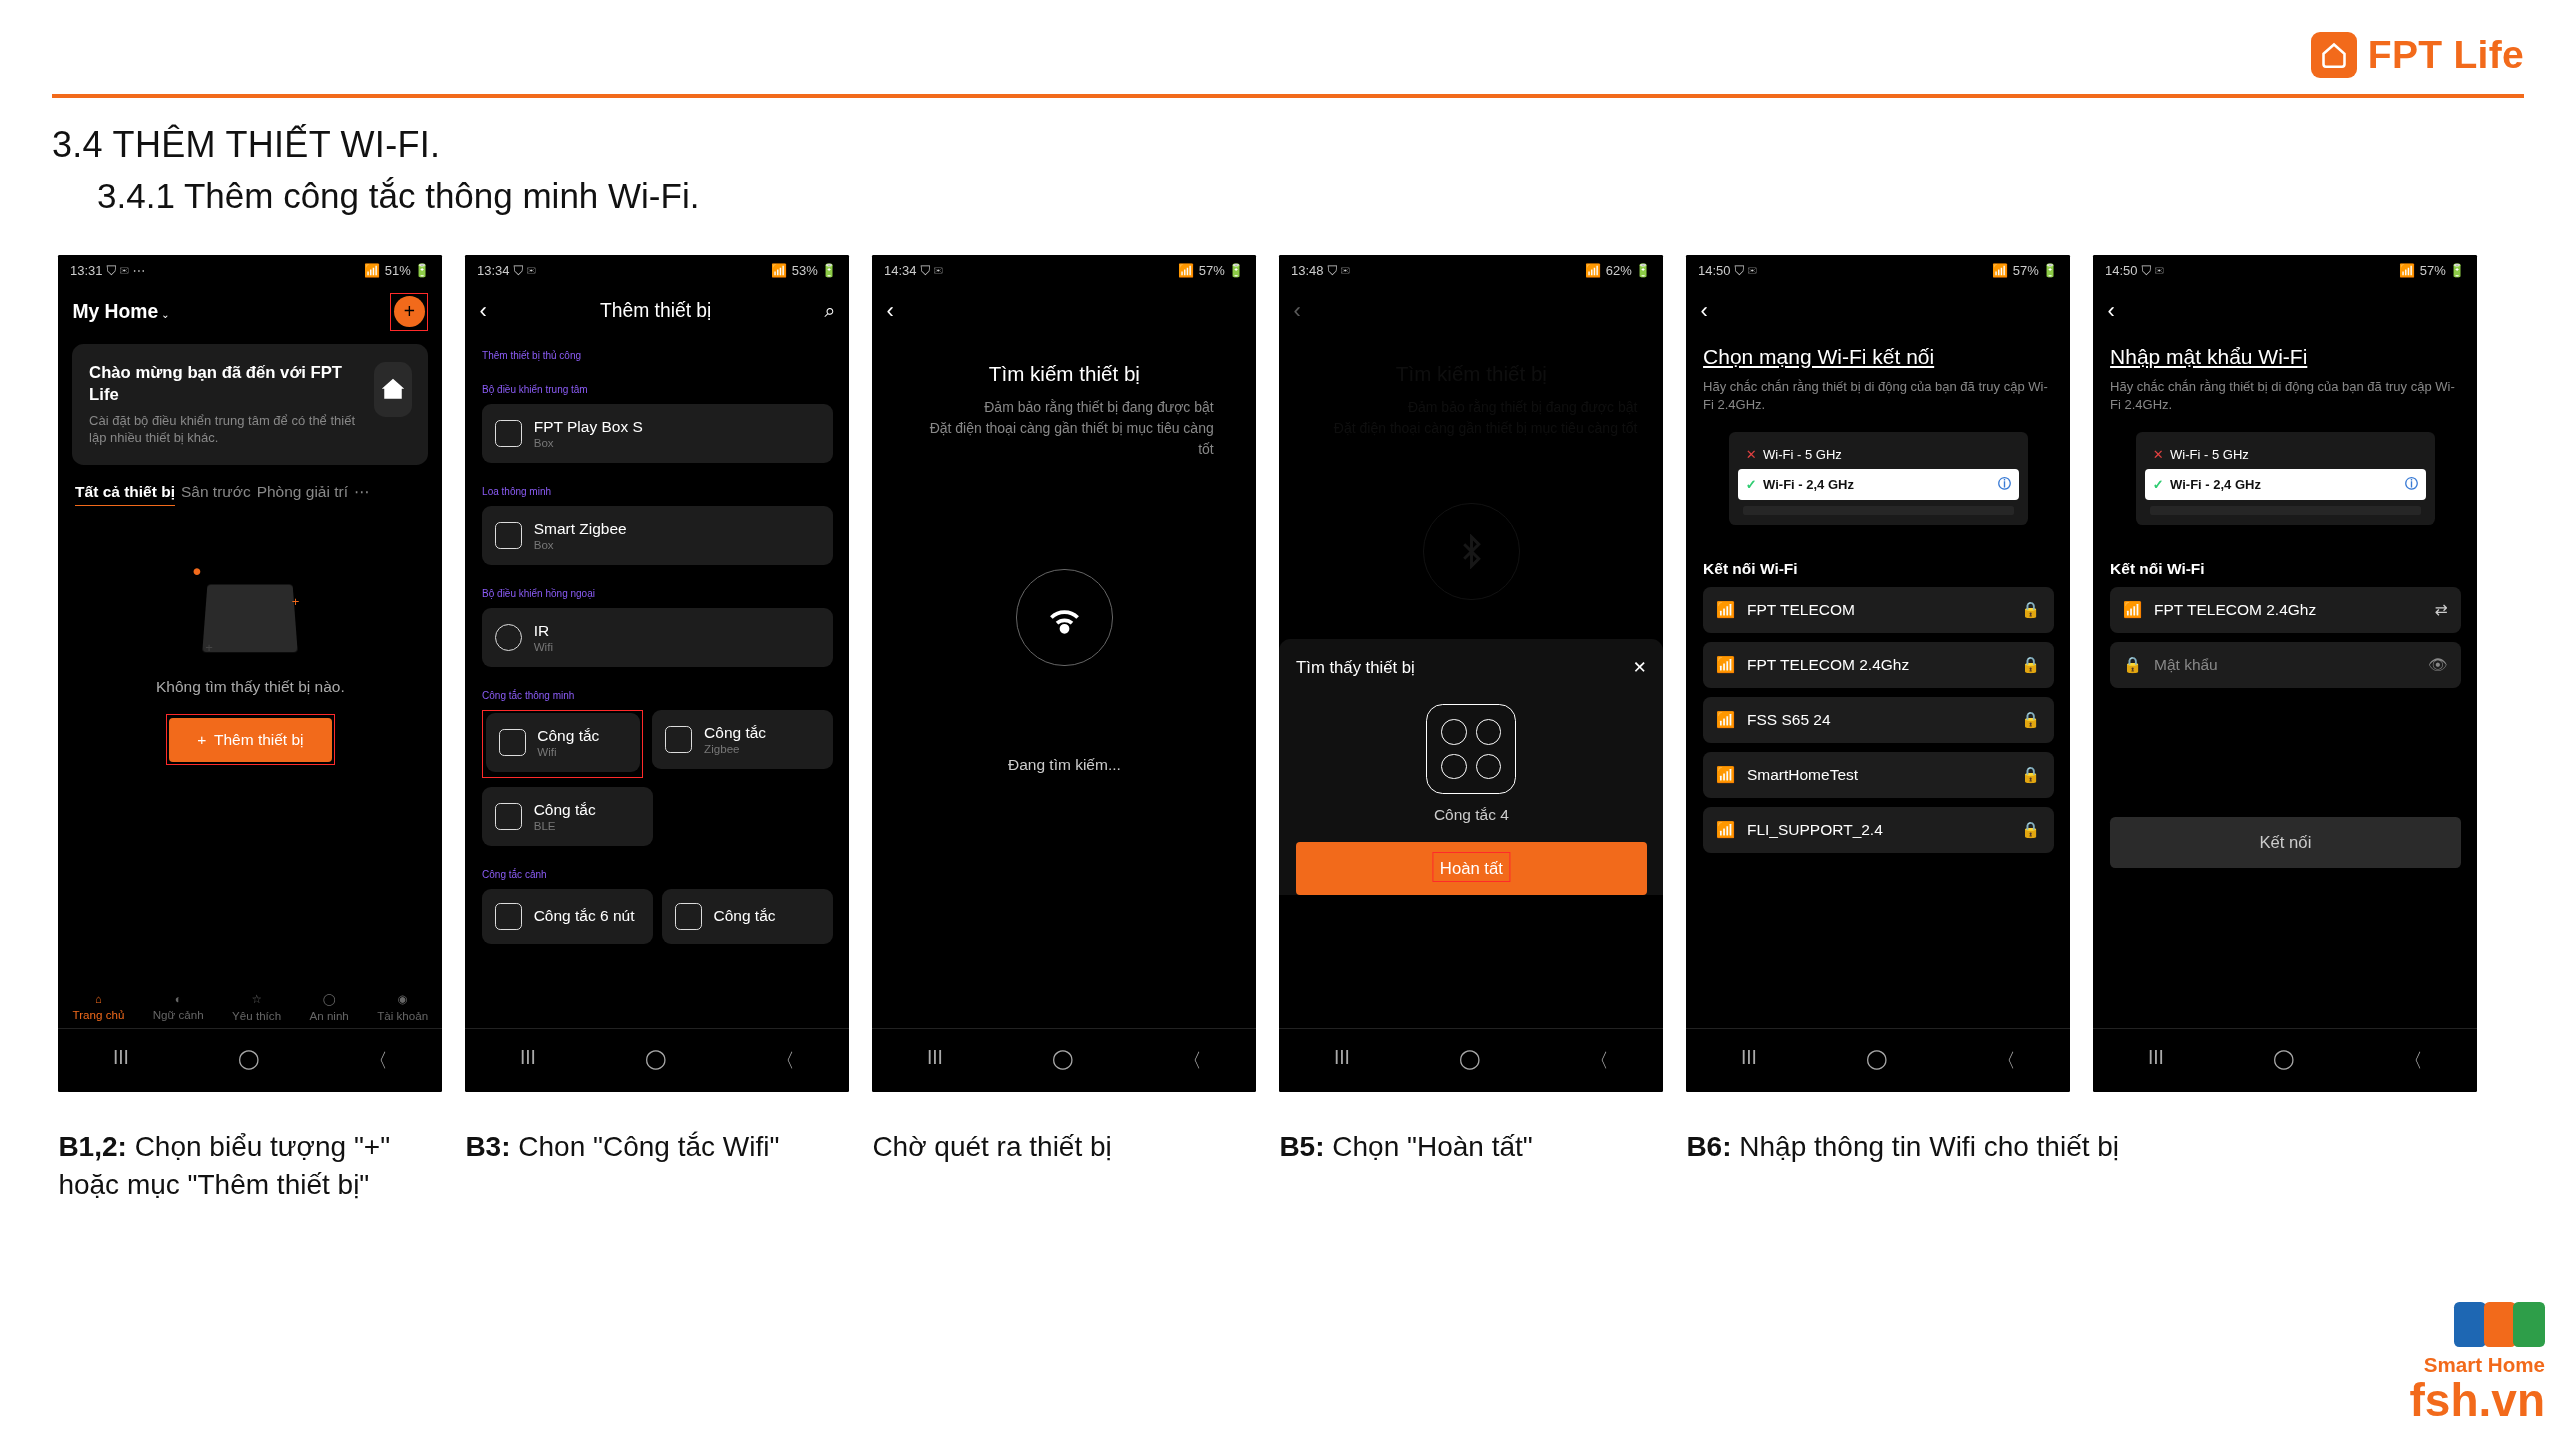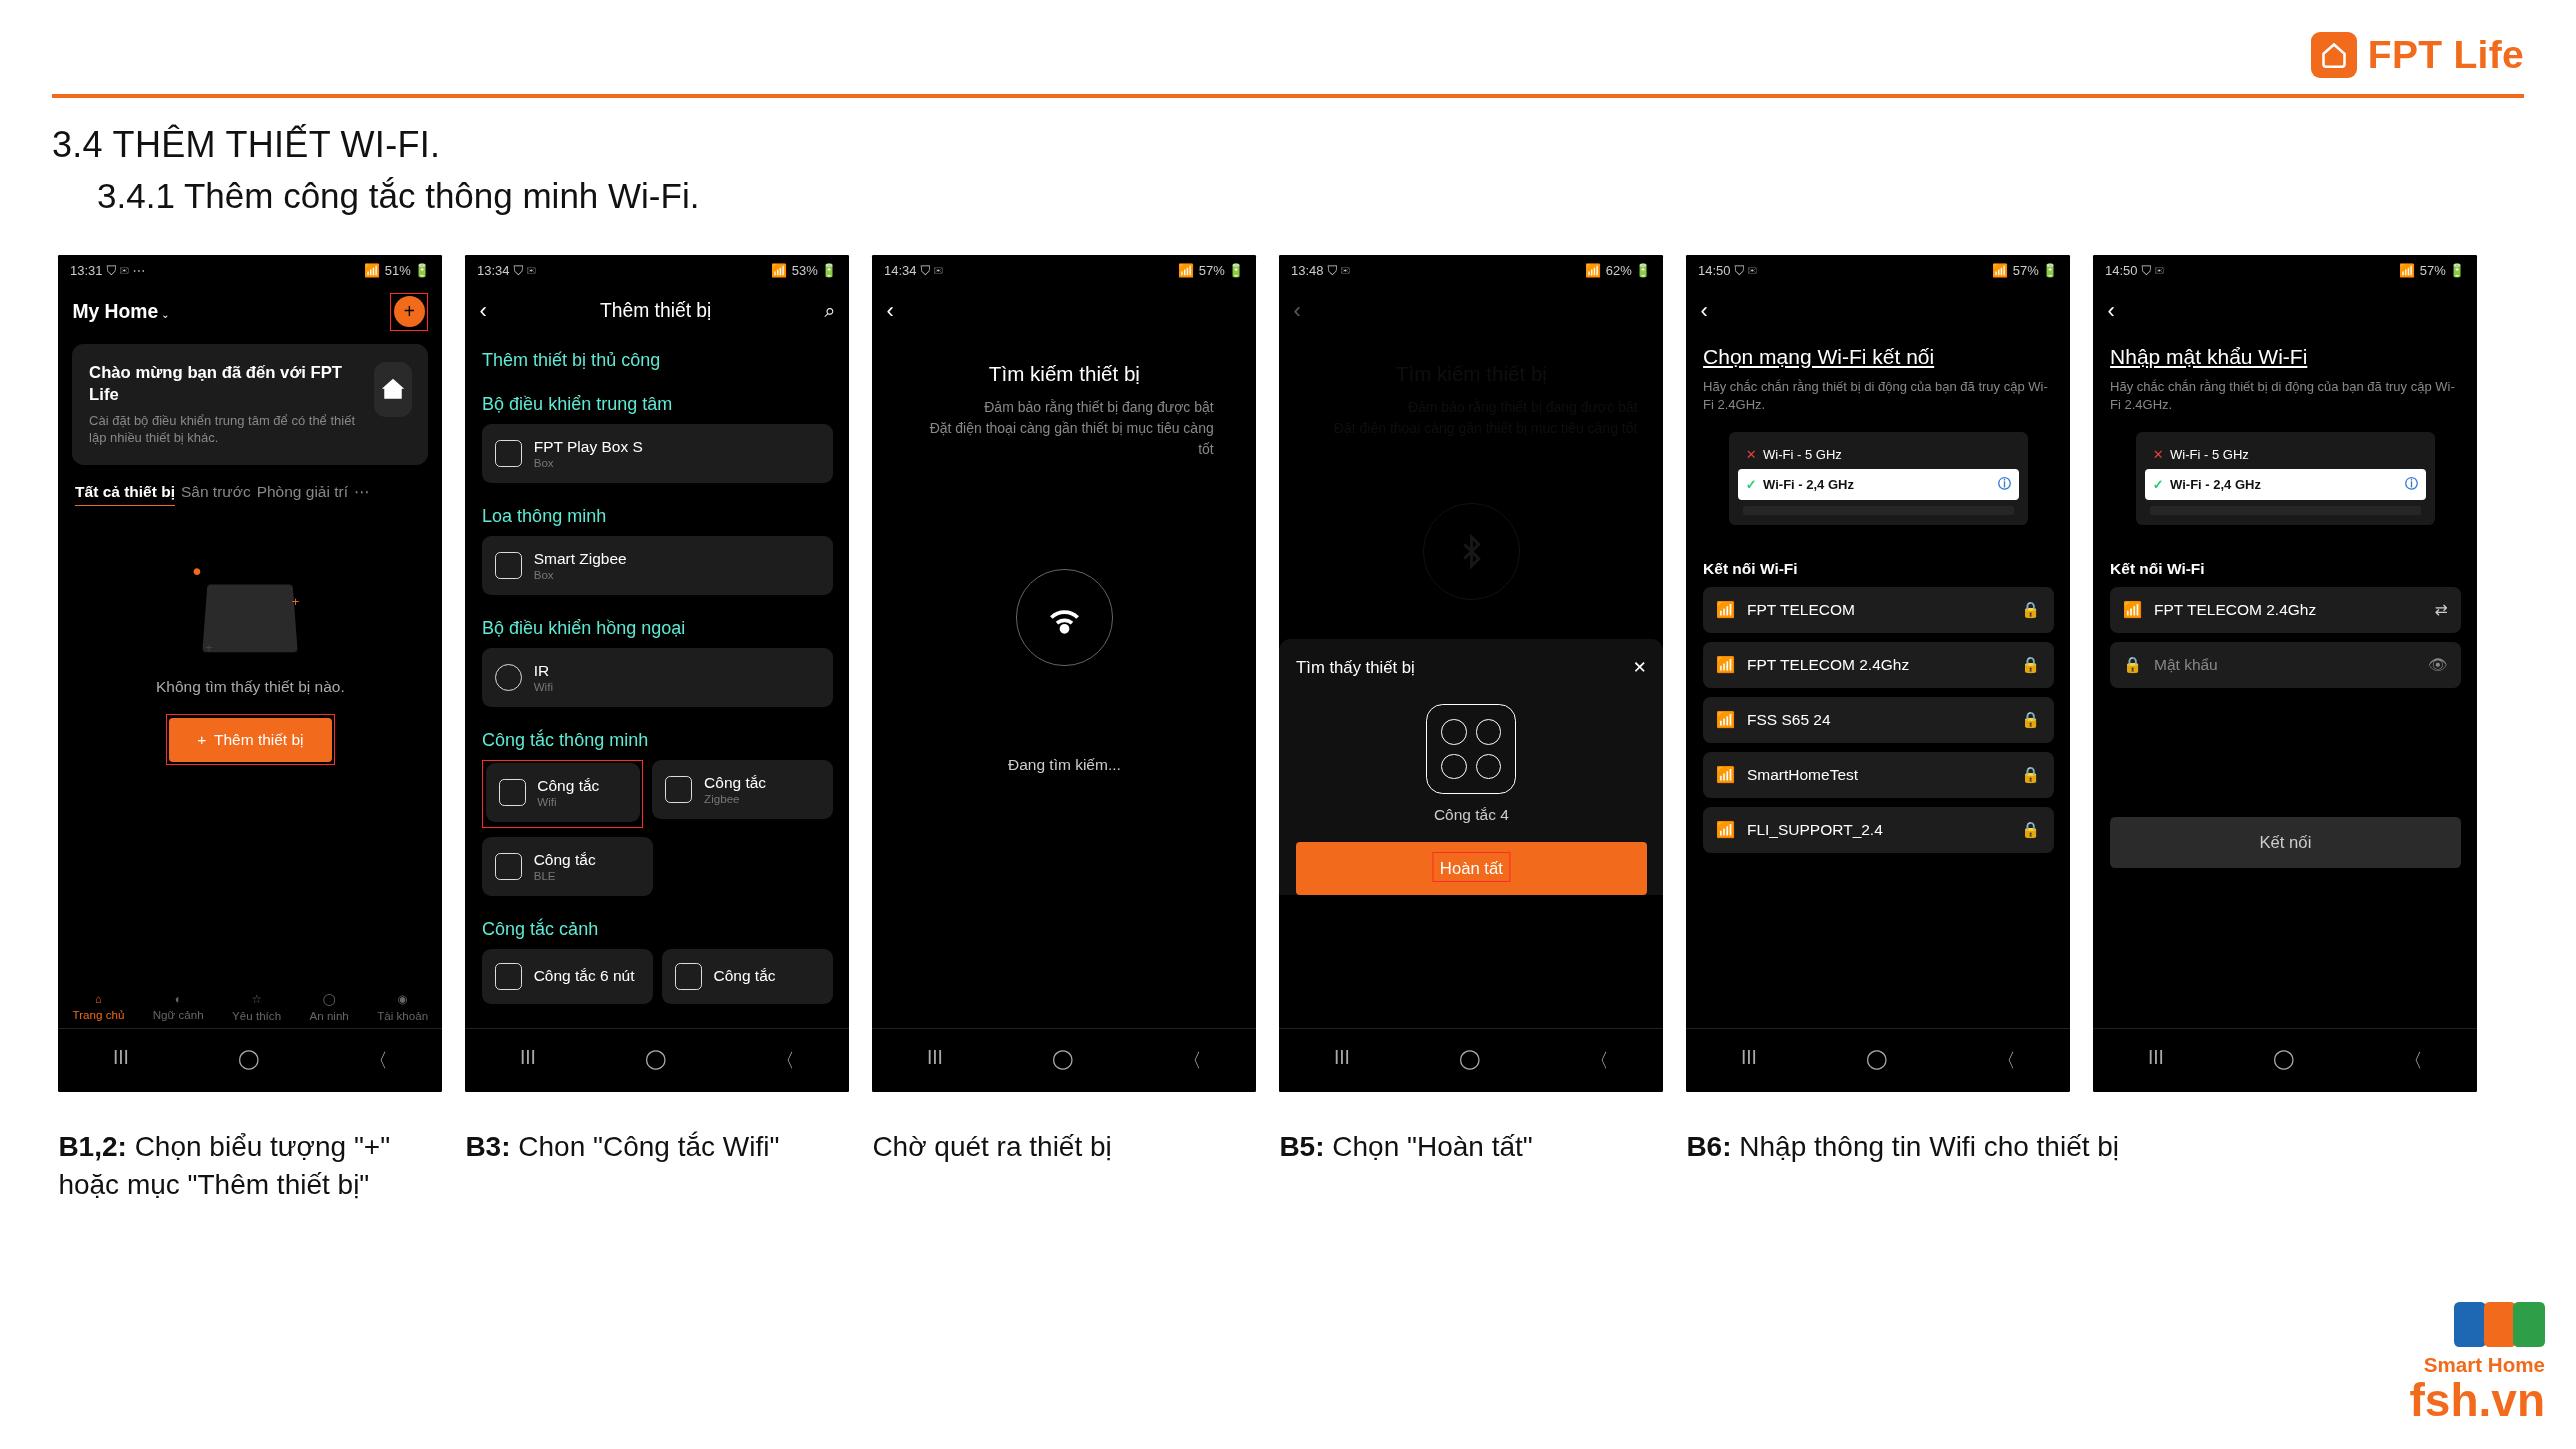--- a/index.html
+++ b/index.html
@@ -31,21 +31,21 @@
   .welcome .ico { width:55px; height:55px; border-radius:11.6px; background:#2a2a2a; display:flex; align-items:center; justify-content:center; margin-left:auto; }
   .tabs { display:flex; gap:6px; font-size:15.5px; padding:0 16.7px 10.3px; color:#888; }
   .tabs .act { color:#fff; font-weight:600; border-bottom:1.9px solid #f26a1b; padding-bottom:3.9px; }
   .empty-ill { display:flex; flex-direction:column; align-items:center; padding-top:39px; }
   .empty-txt { font-size:15.5px; color:#aaa; margin:26px 0 18px; }
   .add-btn { background:#f26a1b; color:#fff; font-size:15.5px; padding:13px 28px; border-radius:3.9px; display:inline-flex; gap:7.7px; align-items:center; }
   .bottomnav { display:flex; justify-content:space-around; padding:14px 0 6.4px; color:#666; font-size:11.6px; }
   .bottomnav .it { display:flex; flex-direction:column; align-items:center; gap:2.6px; }
   .bottomnav .it.act { color:#f26a1b; }
   
-  .sec-lbl { font-size:18px; color:#5eead4; padding:14px 0 9px; }
+  .sec-lbl { font-size:10px; color:#8b5cf6; padding:14px 0 9px; }
   .card { background:#1d1d1d; border-radius:9px; padding:14px 13px; display:flex; gap:11.6px; align-items:center; margin-bottom:9px; }
   .card .nm { font-size:15.5px; }
   .card .sub { font-size:11.6px; color:#777; }
   .card .ic { width:27px; height:27px; border:1px solid #ddd; border-radius:5.2px; }
   .row2 { display:flex; gap:9px; }
   .row2 .card { flex:1; }
   
   .scan-ttl { text-align:center; font-size:20.6px; font-weight:500; margin-top:26px; }
   .scan-sub { text-align:right; font-size:14px; color:#888; margin:11.6px 26px 0; line-height:1.5; }
   .scan-ico { width:97px; height:97px; border:1.3px solid #666; border-radius:48px; margin:109px auto 0; display:flex; align-items:center; justify-content:center; }

